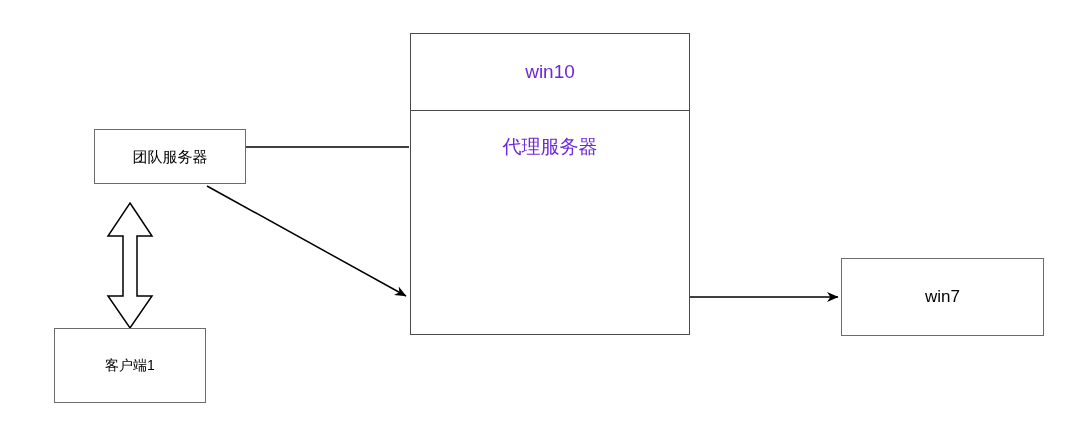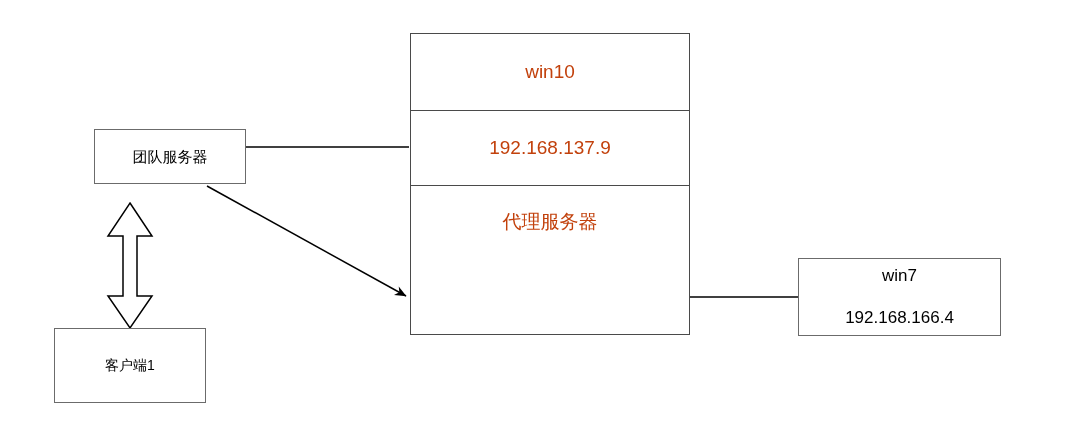--- a/index.html
+++ b/index.html
@@ -62,34 +62,34 @@
     padding: 0;
     display: block;
   }
   .stack-row {
     box-sizing: border-box;
     width: 100%;
     display: flex;
     align-items: center;
     justify-content: center;
     text-align: center;
-    color: #c2410c;
+    color: #6d28d9;
     font-size: 19px;
     border-bottom: 1.6px solid #4a4a4a;
   }
   .stack-row:last-child {
     border-bottom: none;
   }
   #row-win10    { height: 77px; }
   #row-ip-137   { height: 75px; }
   #row-ip-166   { height: 75px; }
   #row-proxy    { height: 72px; }
   
   #win7-box {
-    left: 798px;
+    left: 841px;
     top: 258px;
     width: 203px;
     height: 78px;
     font-size: 17px;
     gap: 20px;
   }
   .box-line { display: block; }
 </style>
 </head>
 <body>
@@ -118,24 +118,20 @@
 </div>
 
 <div class="node-box" id="client-box">
   <span class="box-line">客户端1</span>
 </div>
 
 <div class="node-box" id="win10-box">
   <div class="stack-row" id="row-win10">
     <span>win10</span>
   </div>
-  <div class="stack-row" id="row-ip-137">
-    <span>192.168.137.9</span>
-  </div>
   <div class="stack-row" id="row-proxy">
     <span>代理服务器</span>
   </div>
 </div>
 
 <div class="node-box" id="win7-box">
   <span class="box-line">win7</span>
-  <span class="box-line">192.168.166.4</span>
 </div>
 
 </body></html>

